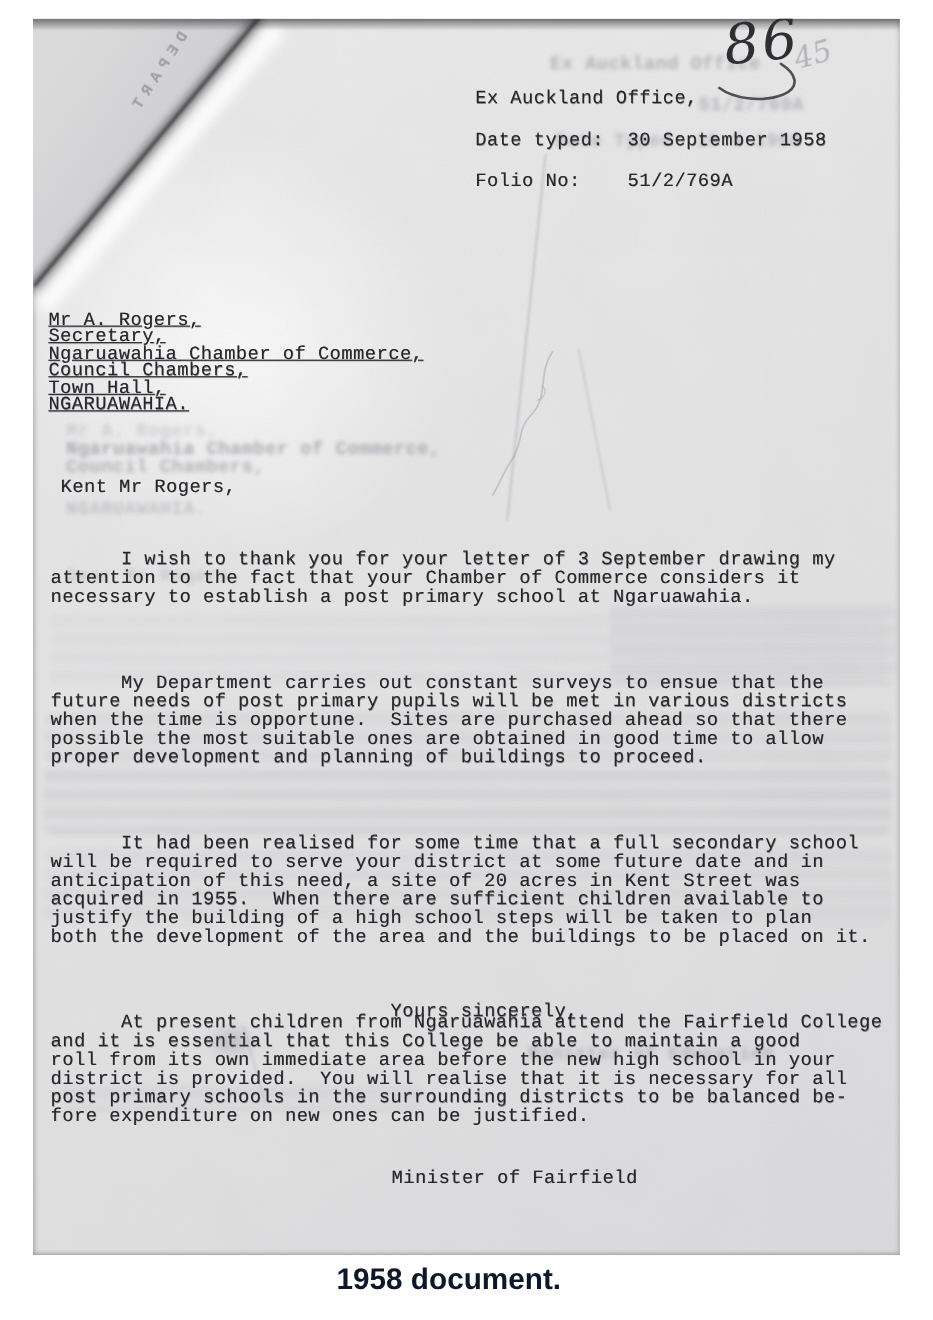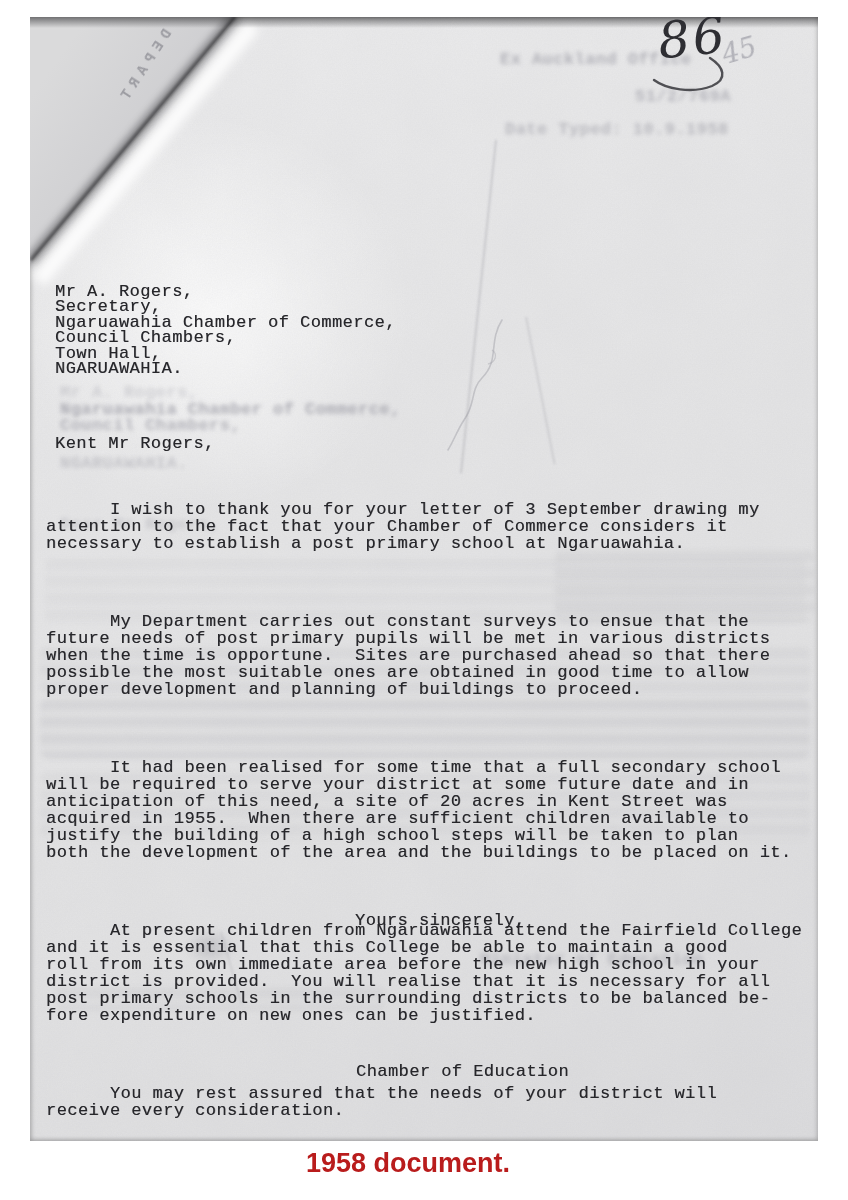--- a/index.html
+++ b/index.html
@@ -45,21 +45,21 @@
   .top-band {
     position:absolute; left:0; top:0; width:788px; height:11px;
     background:linear-gradient(to bottom, rgba(28,28,30,.55), rgba(28,28,30,0));
   }
   
   .typed {
     position:absolute; white-space:pre; color:#26262a; font-size:17px;
     letter-spacing:.45px; text-shadow:.4px .4px .6px rgba(38,38,44,.5);
   }
   .header-block { left:402px; top:55px; line-height:37.6px; }
-  .recipient-block { left:25px; top:267px; line-height:15.4px; }
+  .recipient-block { left:14px; top:267px; line-height:15.4px;text-decoration:underline; }
   .salutation { left:25px; top:417px; }
   .body-block { left:16px; top:446px; width:782px; }
   .body-block p { margin:0 0 23px 0; line-height:17px; white-space:pre; }
   .closing { left:325px; top:894px; }
   .signature { left:326px; top:1045px; }
   
   .ghosttext {
     position:absolute; white-space:pre; color:#9d9da6; font-size:17px; font-weight:bold;
     letter-spacing:.45px; filter:blur(2px);
   }
@@ -76,21 +76,21 @@
   }
   .hand45 {
     position:absolute; left:692px; top:18px; font-family:"DejaVu Serif", serif; font-style:italic;
     font-size:27px; color:rgba(130,130,142,.5); transform:rotate(-16deg); filter:blur(.5px);
   }
   .handsvg { position:absolute; left:598px; top:36px; }
   .pencil-squiggle { position:absolute; left:410px; top:295px; opacity:.55; }
   
   .caption {
     position:absolute; left:0; top:1148px; width:816px; text-align:center;
-    font-family:"Liberation Sans", sans-serif; font-weight:bold; font-size:27px; color:#b91c1c;
+    font-family:"Liberation Sans", sans-serif; font-weight:bold; font-size:27px; color:#0f172a;
   }
 </style>
 </head>
 <body>
 
 <div class="page">
 
   <div class="paper">
 
     <div class="light-zone"></div>
@@ -124,20 +124,23 @@
     <div class="ghosttext" style="left:30px; top:498px; opacity:.35;">Dear Mr Rogers,</div>
     <div class="ghosttext" style="left:450px; top:933px; opacity:.6; filter:blur(2.4px);">Minister of Education</div>
 
     <div class="fold-light"></div>
     <div class="fold"></div>
     <div class="fold-text">DEPART</div>
     <div class="fold-shadow"></div>
     <div class="fold-shadow-core"></div>
     <div class="top-band"></div>
 
+    <div class="typed header-block">Ex Auckland Office,
+Date typed:  30 September 1958
+Folio No:    51/2/769A</div>
     <div class="typed recipient-block">Mr A. Rogers,
 Secretary,
 Ngaruawahia Chamber of Commerce,
 Council Chambers,
 Town Hall,
 NGARUAWAHIA.</div>
     <div class="typed salutation">Kent Mr Rogers,</div>
     <div class="typed body-block">
       <p>      I wish to thank you for your letter of 3 September drawing my
 attention to the fact that your Chamber of Commerce considers it
@@ -152,25 +155,23 @@
 anticipation of this need, a site of 20 acres in Kent Street was
 acquired in 1955.  When there are sufficient children available to
 justify the building of a high school steps will be taken to plan
 both the development of the area and the buildings to be placed on it.</p>
       <p>      At present children from Ngaruawahia attend the Fairfield College
 and it is essential that this College be able to maintain a good
 roll from its own immediate area before the new high school in your
 district is provided.  You will realise that it is necessary for all
 post primary schools in the surrounding districts to be balanced be-
 fore expenditure on new ones can be justified.</p>
-      <p>      You may rest assured that the needs of your district will
-receive every consideration.</p>
     </div>
     <div class="typed closing">Yours sincerely,</div>
-    <div class="typed signature">Chamber of Education</div>
+    <div class="typed signature">Minister of Fairfield</div>
 
     <div class="hand86">86</div>
     <svg class="handsvg" width="150" height="64" viewBox="0 0 150 64" xmlns="http://www.w3.org/2000/svg">
       <path d="M82,5 C96,14 100,26 84,33 C64,41 38,36 26,27" fill="none" stroke="#36363b" stroke-width="2.4" stroke-linecap="round" opacity=".85"></path>
     </svg>
     <div class="hand45">45</div>
 
     <div class="crease" style="left:465px; top:123px; width:2px; height:335px; transform:rotate(6deg); opacity:.8;"></div>
     <div class="crease" style="left:495px; top:300px; width:2px; height:150px; transform:rotate(-11deg); opacity:.6;"></div>
     <div class="crease" style="left:190px; top:915px; width:2px; height:75px; transform:rotate(-16deg); opacity:.5;"></div>

